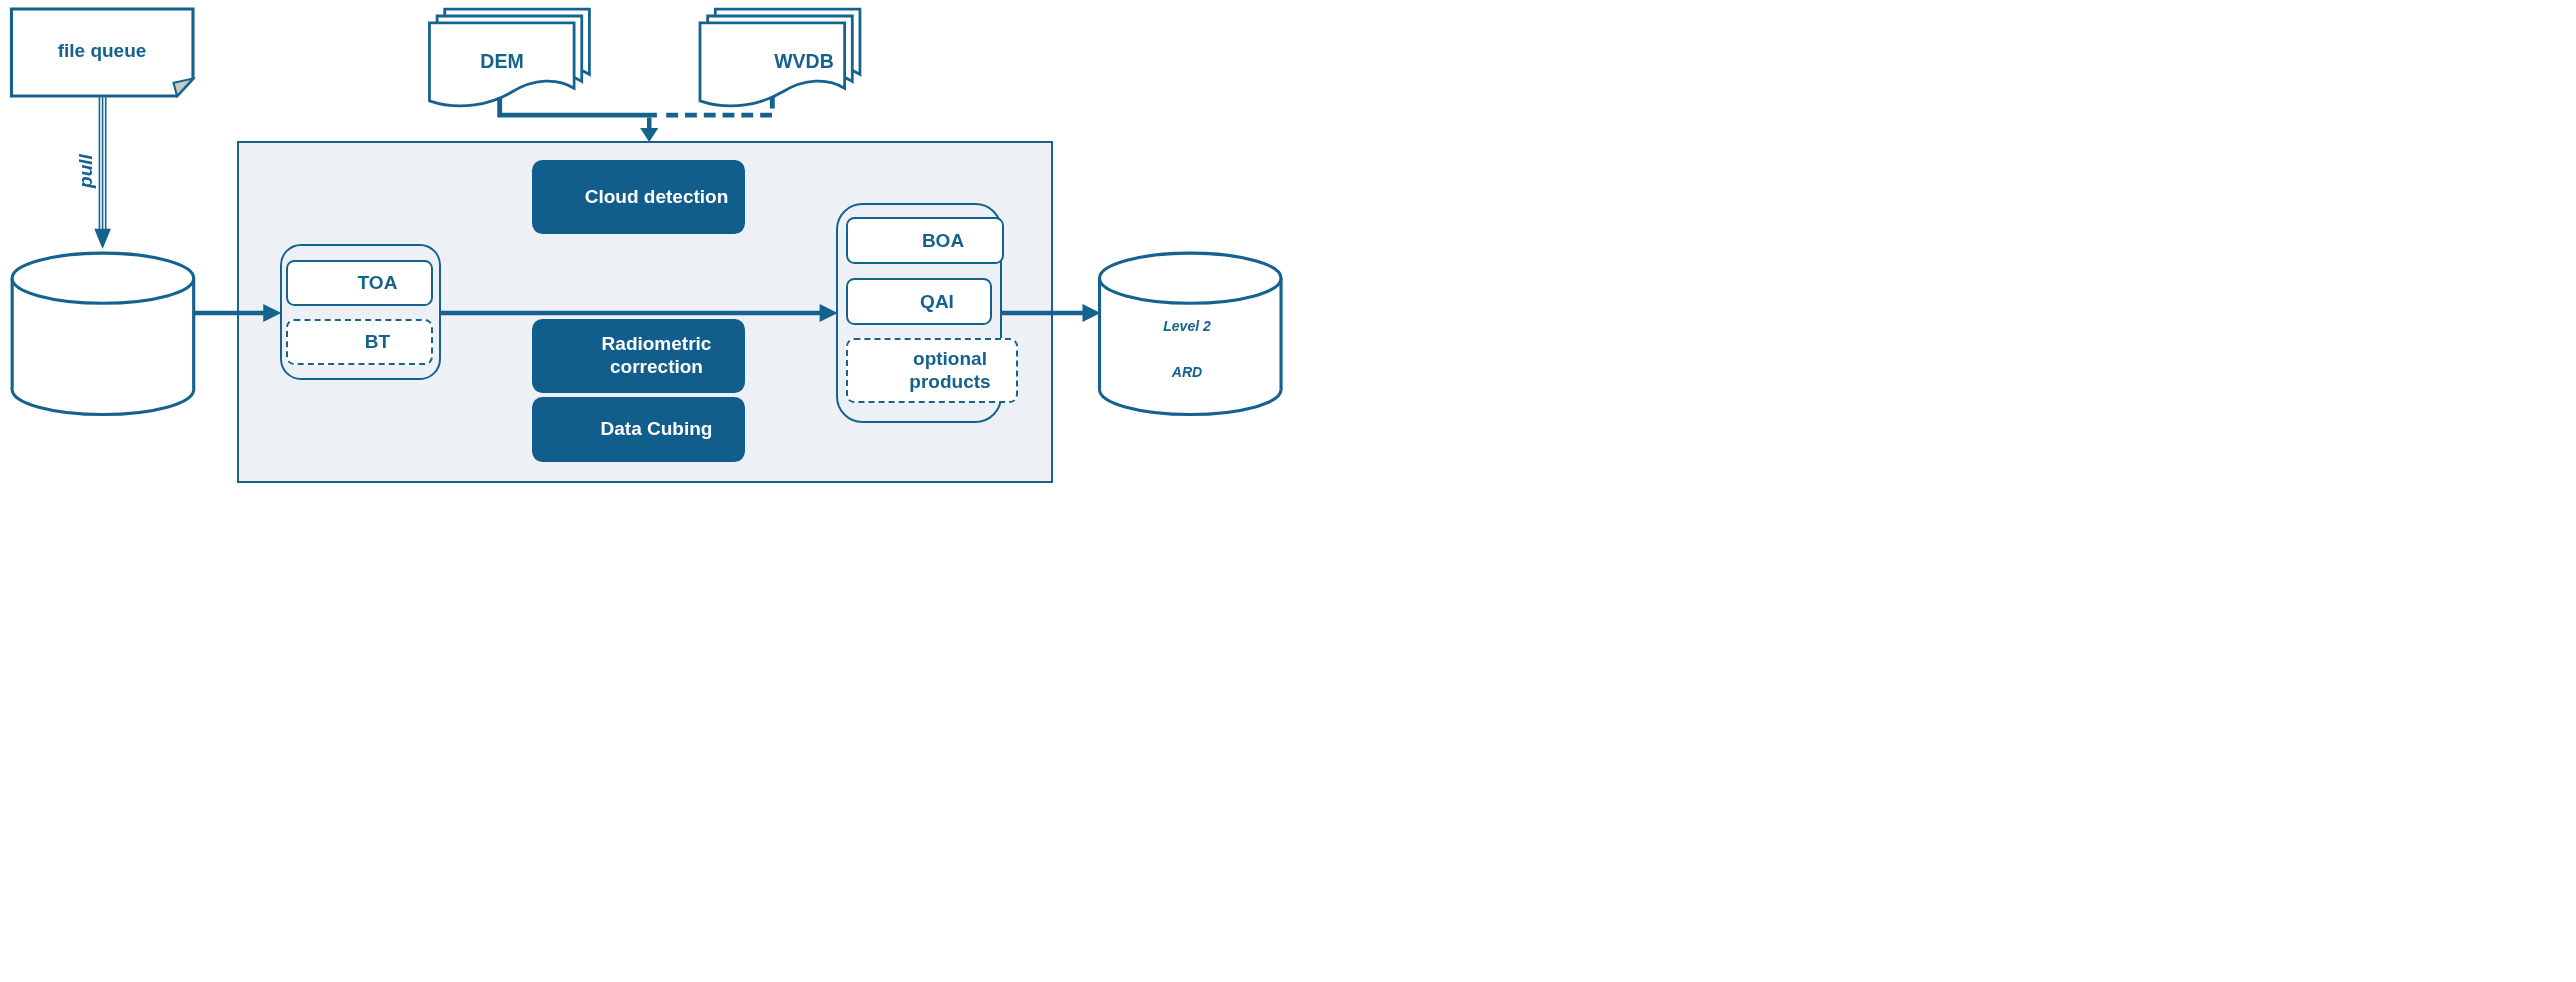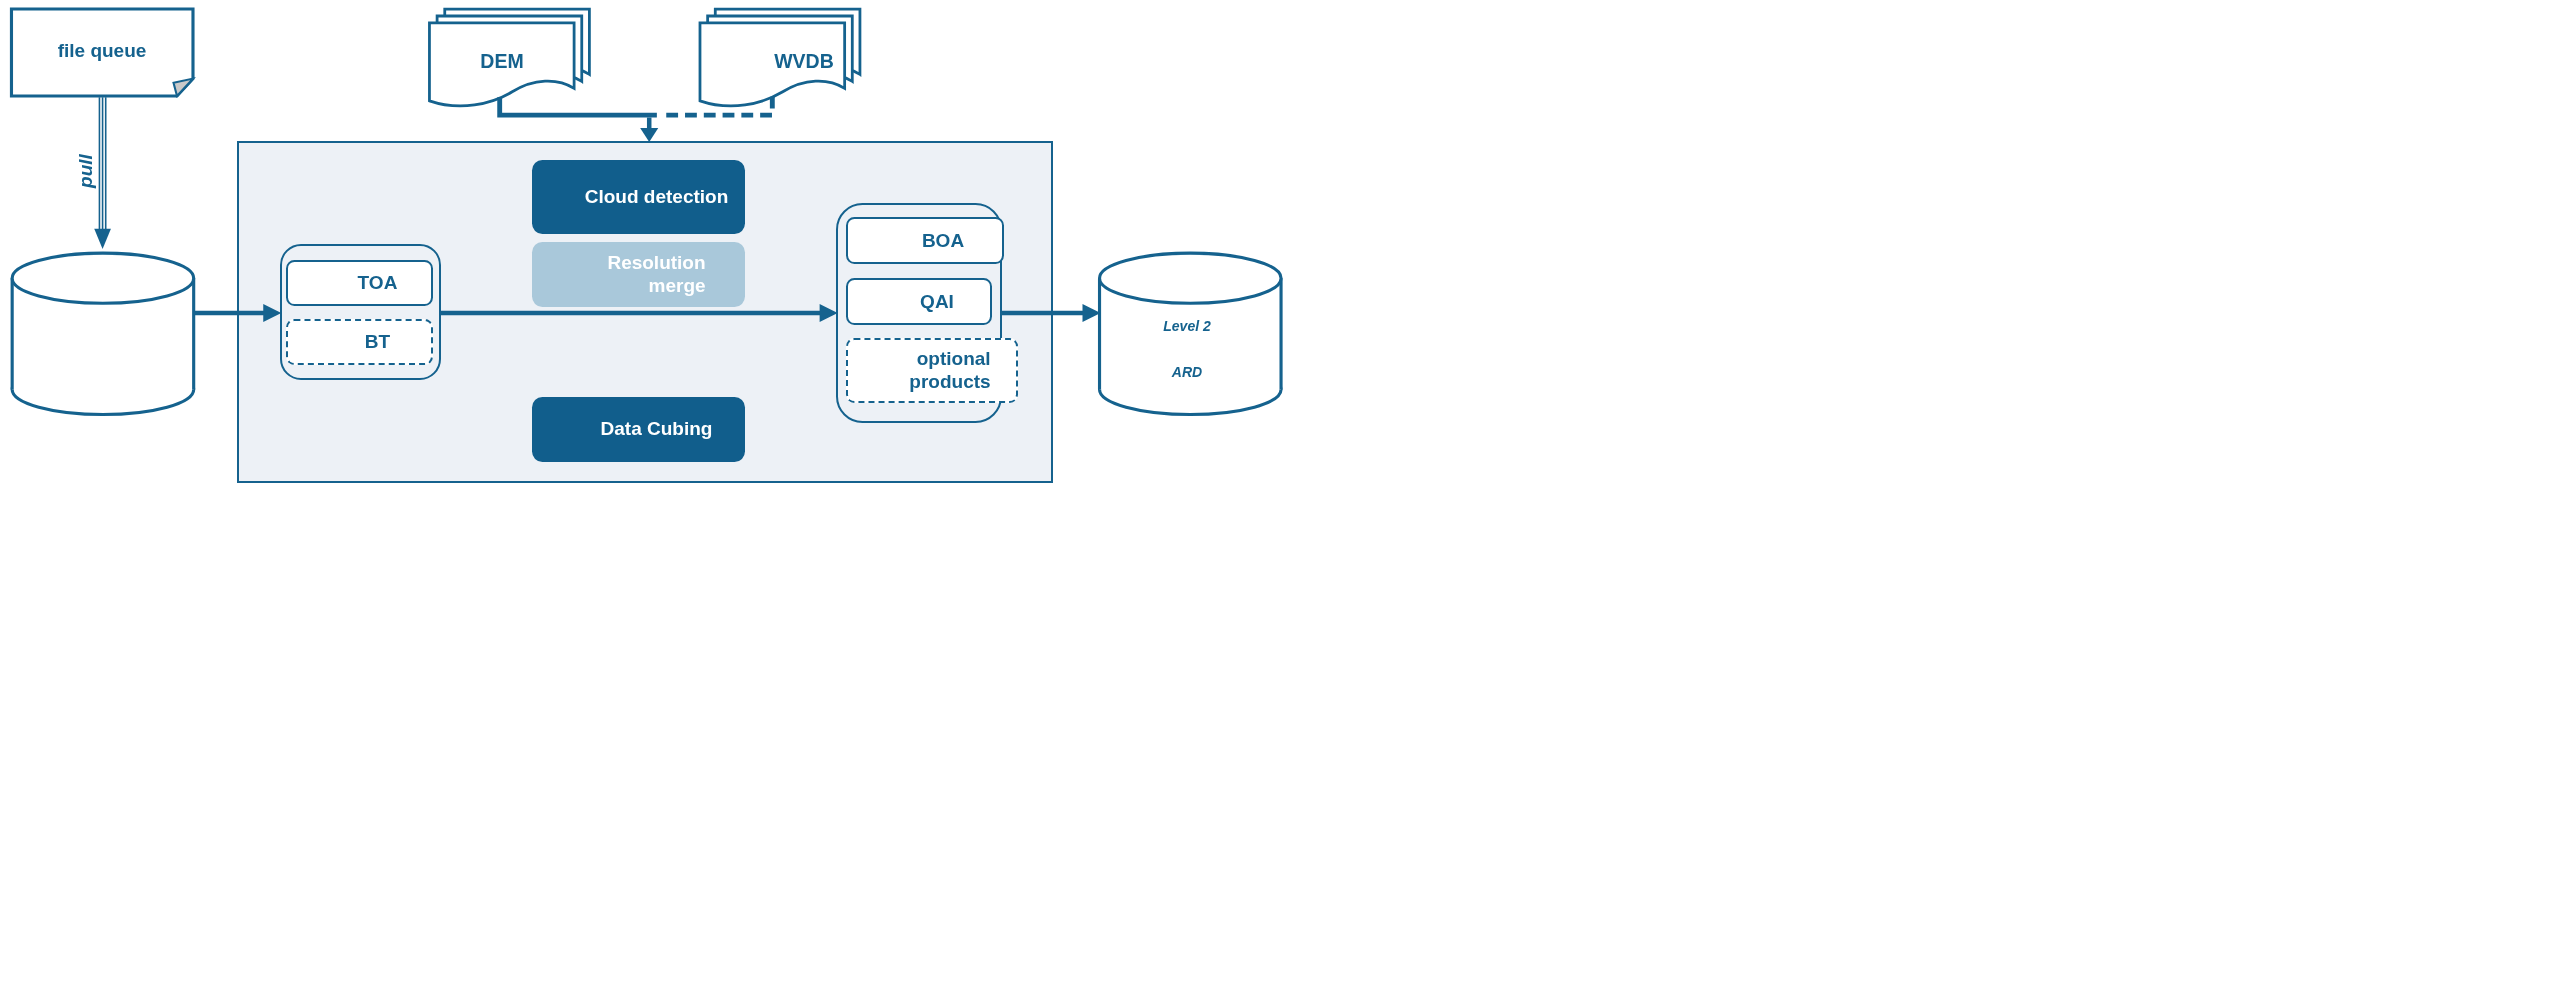--- a/index.html
+++ b/index.html
@@ -21,21 +21,21 @@
   .panel{
     position:absolute;z-index:0;
     background:var(--panel);
     border:2.8px solid var(--blue);
     box-sizing:border-box;
   }
   .box{
     position:absolute;z-index:2;
     box-sizing:border-box;
     display:flex;align-items:center;justify-content:center;
-    text-align:right;
+    text-align:center;
     padding-left:36px;
   }
   .group{
     border:2.8px solid var(--blue);
     border-radius:21px;
     background:transparent;
   }
   .group-lg{border-radius:26.4px;}
   .subbox{
     border:2.1px solid var(--blue);
@@ -143,23 +143,23 @@
   <div class="box subbox" style="left:286px;top:260px;width:147px;height:46px;">
     <span>TOA</span>
   </div>
   <div class="box subbox dashed" style="left:286px;top:319px;width:147px;height:46px;">
     <span>BT</span>
   </div>
 
   <div class="box step dark" style="left:532px;top:160px;width:213px;height:74px;">
     <span>Cloud detection</span>
   </div>
-  <div class="box step light" style="left:532px;top:242px;width:213px;height:65px;">
-    <span>Resolution
-merge</span>
+  <div class="box step dark" style="left:532px;top:319px;width:213px;height:74px;">
+    <span>Radiometric
+correction</span>
   </div>
   <div class="box step dark" style="left:532px;top:397px;width:213px;height:65px;">
     <span>Data Cubing</span>
   </div>
 
   <div class="box group group-lg" style="left:836px;top:203px;width:166px;height:220px;"></div>
   <div class="box subbox" style="left:846px;top:217px;width:158px;height:47px;">
     <span>BOA</span>
   </div>
   <div class="box subbox" style="left:846px;top:278px;width:146px;height:47px;">

